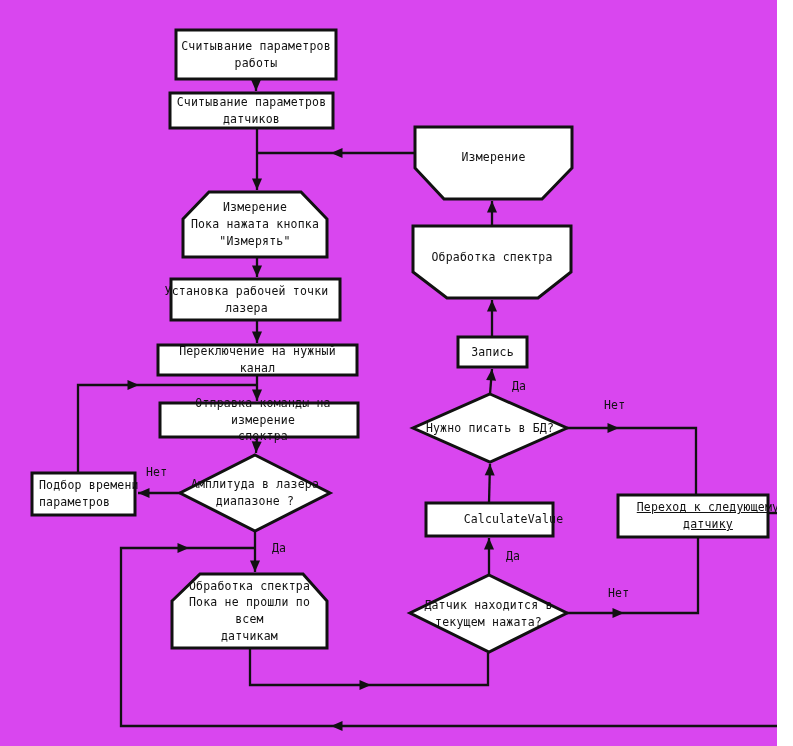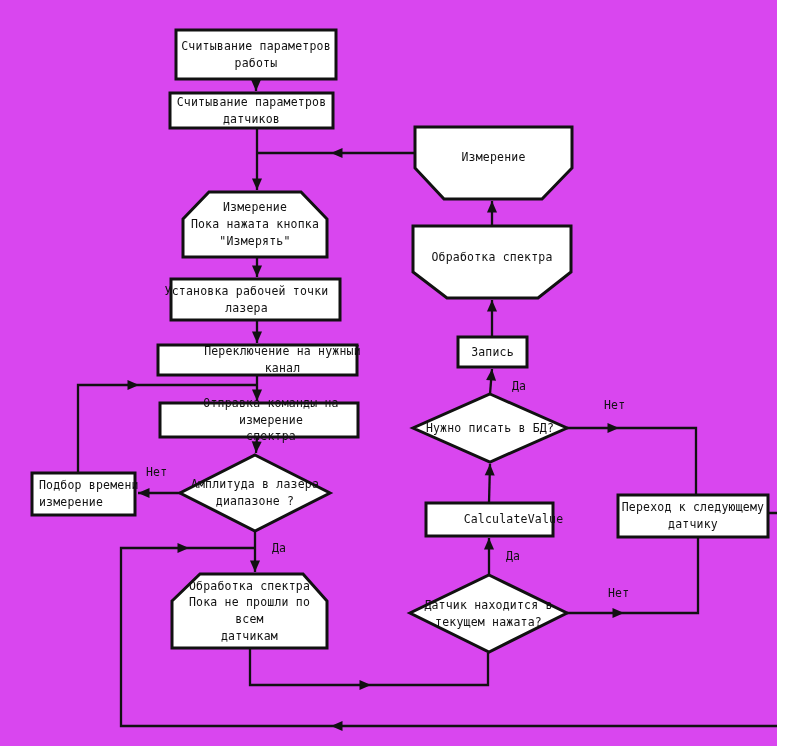--- a/index.html
+++ b/index.html
@@ -74,36 +74,36 @@
 
   <div class="node-label" style="left:176px;top:30px;width:160px;height:49px;">Считывание параметров
 работы</div>
   <div class="node-label" style="left:170px;top:93px;width:163px;height:35px;">Считывание параметров
 датчиков</div>
   <div class="node-label" style="left:183px;top:192px;width:144px;height:65px;">Измерение
 Пока нажата кнопка
 "Измерять"</div>
   <div class="node-label" style="left:162px;top:279px;width:169px;height:41px;">Установка рабочей точки
 лазера</div>
-  <div class="node-label" style="left:158px;top:345px;width:199px;height:30px;margin-left:25px;">Переключение на нужный канал</div>
-  <div class="node-label" style="left:172px;top:403px;width:198px;height:34px;">Отправка команды на измерение
+  <div class="node-label" style="left:158px;top:345px;width:199px;height:30px;">Переключение на нужный канал</div>
+  <div class="node-label" style="left:164px;top:403px;width:198px;height:34px;">Отправка команды на измерение
 спектра</div>
   <div class="node-label left" style="left:32px;top:473px;width:103px;height:42px;">Подбор времени
-измерение</div>
+параметров</div>
   <div class="node-label" style="left:180px;top:455px;width:150px;height:76px;">Амплитуда в лазера
 диапазоне ?</div>
   <div class="node-label" style="left:172px;top:574px;width:155px;height:74px;">Обработка спектра
 Пока не прошли по всем
 датчикам</div>
   <div class="node-label" style="left:415px;top:127px;width:157px;height:60px;">Измерение</div>
   <div class="node-label" style="left:413px;top:226px;width:158px;height:62px;">Обработка спектра</div>
   <div class="node-label" style="left:458px;top:337px;width:69px;height:30px;">Запись</div>
   <div class="node-label" style="left:413px;top:394px;width:154px;height:68px;">Нужно писать в БД?</div>
   <div class="node-label" style="left:426px;top:503px;width:127px;height:33px;padding-left:24px;">CalculateValue</div>
-  <div class="node-label" style="left:618px;top:495px;width:150px;height:42px;">Переход к следующему
+  <div class="node-label" style="left:633px;top:495px;width:150px;height:42px;text-decoration:underline;">Переход к следующему
 датчику</div>
   <div class="node-label" style="left:410px;top:575px;width:157px;height:77px;">Датчик находится в
 текущем нажата?</div>
 
   <div class="edge-label" style="left:146px;top:465px;">Нет</div>
   <div class="edge-label" style="left:272px;top:541px;">Да</div>
   <div class="edge-label" style="left:512px;top:379px;">Да</div>
   <div class="edge-label" style="left:604px;top:398px;">Нет</div>
   <div class="edge-label" style="left:506px;top:549px;">Да</div>
   <div class="edge-label" style="left:608px;top:586px;">Нет</div>

